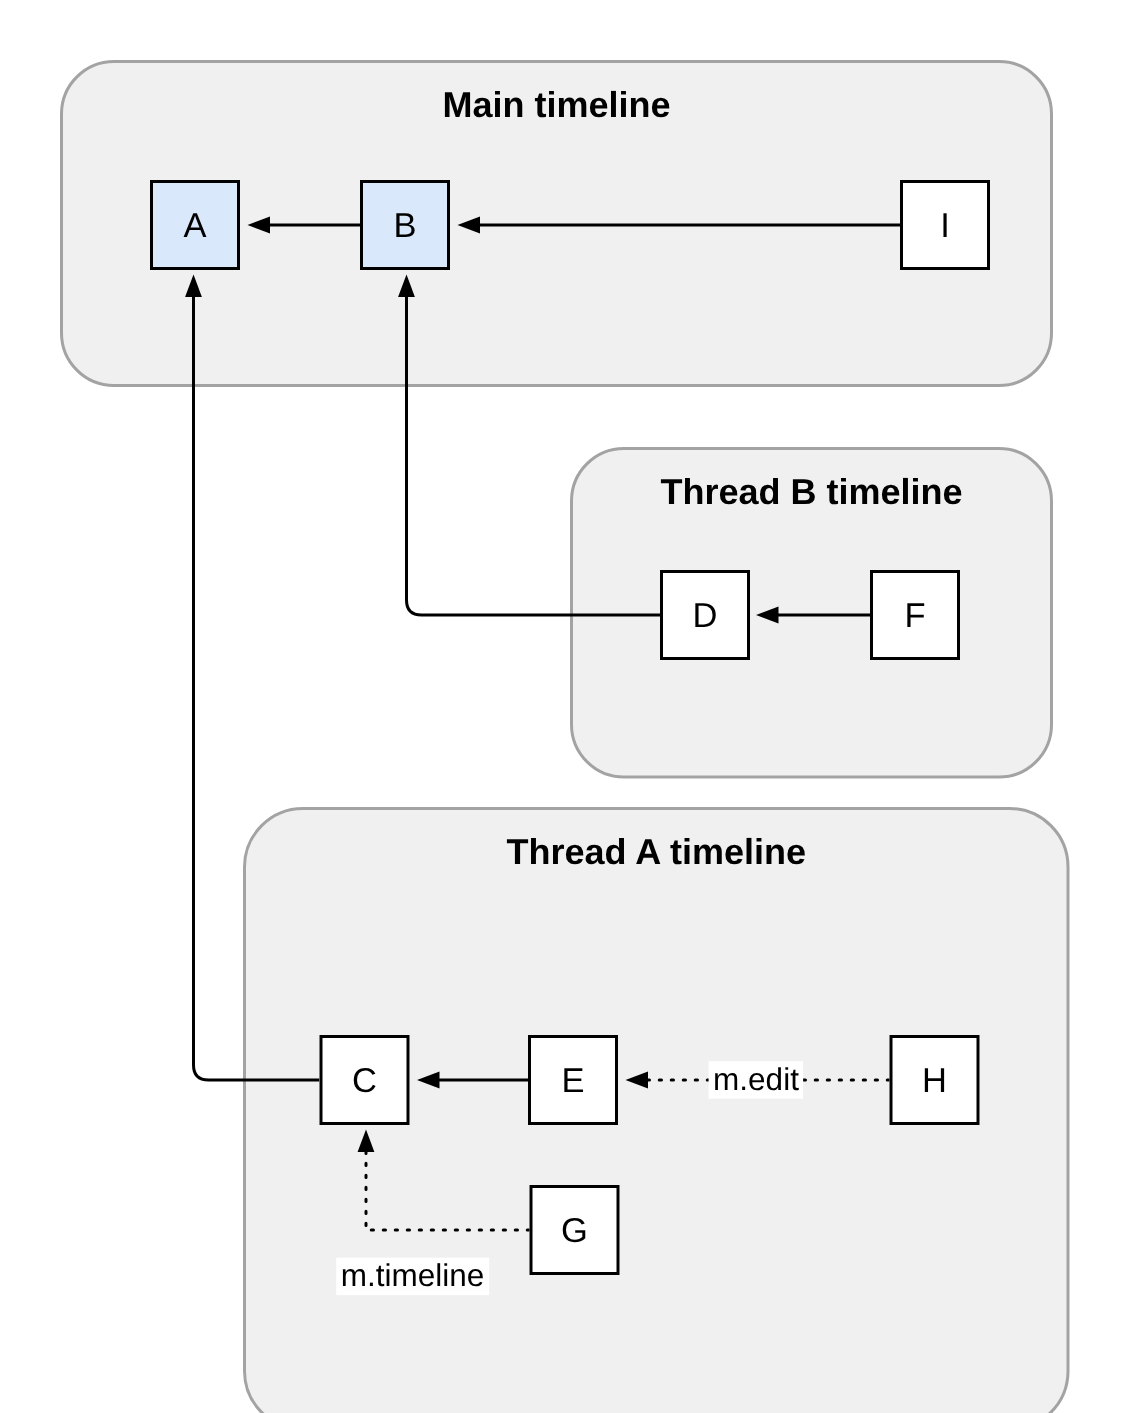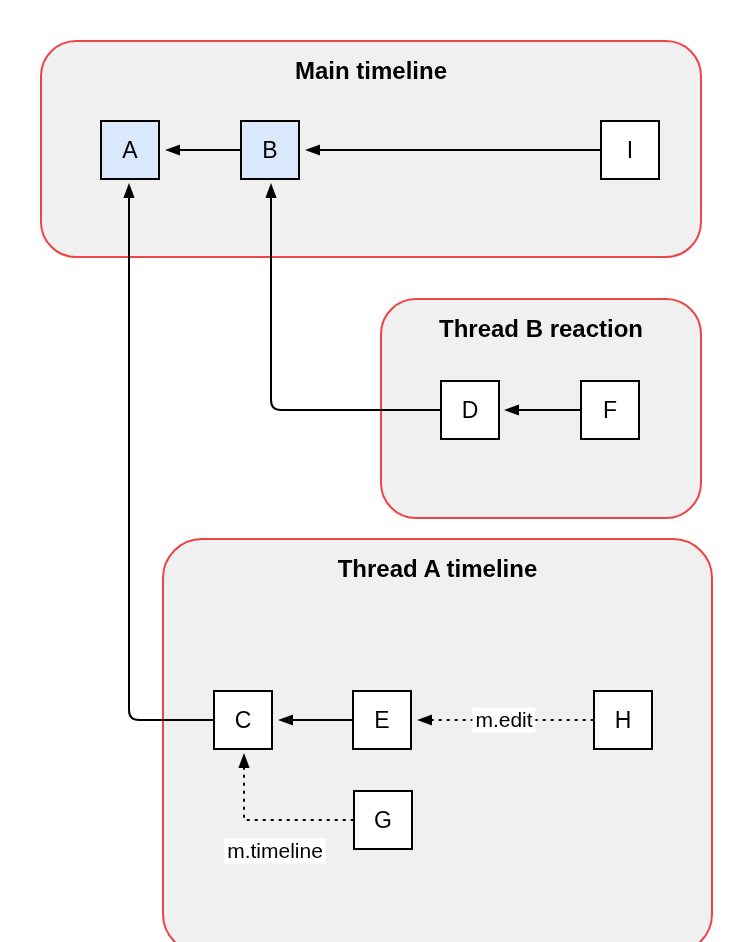--- a/index.html
+++ b/index.html
@@ -1,21 +1,21 @@
 <!DOCTYPE html>
 <html><head>
 <meta charset="utf-8">
 <style>
   html,body{margin:0;padding:0;background:#ffffff;}
   .canvas{
     position:relative;width:756px;height:942px;background:#ffffff;overflow:hidden;
     font-family:"Liberation Sans","DejaVu Sans",sans-serif;color:#000;
   }
   .container{
-    position:absolute;background:#f0f0f0;border:2px solid #ef4444;
+    position:absolute;background:#f0f0f0;border:2px solid #a3a3a3;
     box-sizing:border-box;text-align:center;
   }
   .container-title{
     font-weight:bold;font-size:24px;line-height:1.15;padding-top:15px;
   }
   .ctr-main{left:40px;top:40px;width:662px;height:218px;border-radius:36px;}
   .ctr-thread-b{left:380px;top:298px;width:322px;height:221px;border-radius:36px;}
   .ctr-thread-a{left:162px;top:538px;width:551px;height:416px;border-radius:40px;}
   .edges-svg{position:absolute;left:0;top:0;z-index:2;}
   .node{
@@ -43,21 +43,21 @@
 </style>
 </head>
 <body>
 
 <div class="canvas">
 
   <div class="container ctr-main">
     <div class="container-title">Main timeline</div>
   </div>
   <div class="container ctr-thread-b">
-    <div class="container-title">Thread B reaction</div>
+    <div class="container-title">Thread B timeline</div>
   </div>
   <div class="container ctr-thread-a">
     <div class="container-title">Thread A timeline</div>
   </div>
 
   <svg class="edges-svg" width="756" height="942" viewBox="0 0 756 942">
     <g stroke="#000" stroke-width="2" fill="none">
 
       <line x1="240" y1="150" x2="179" y2="150"></line>
 

